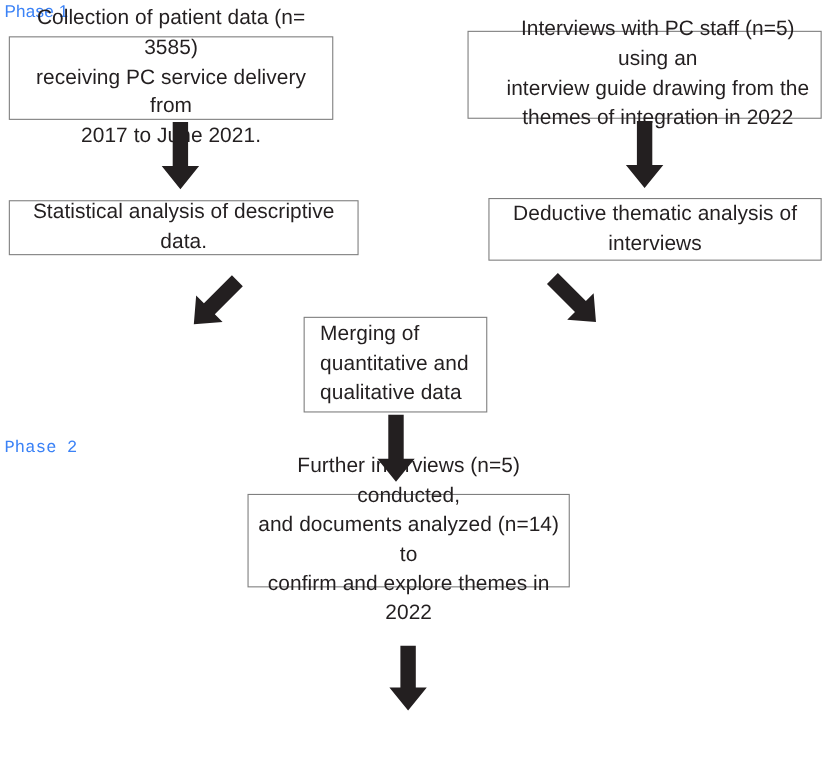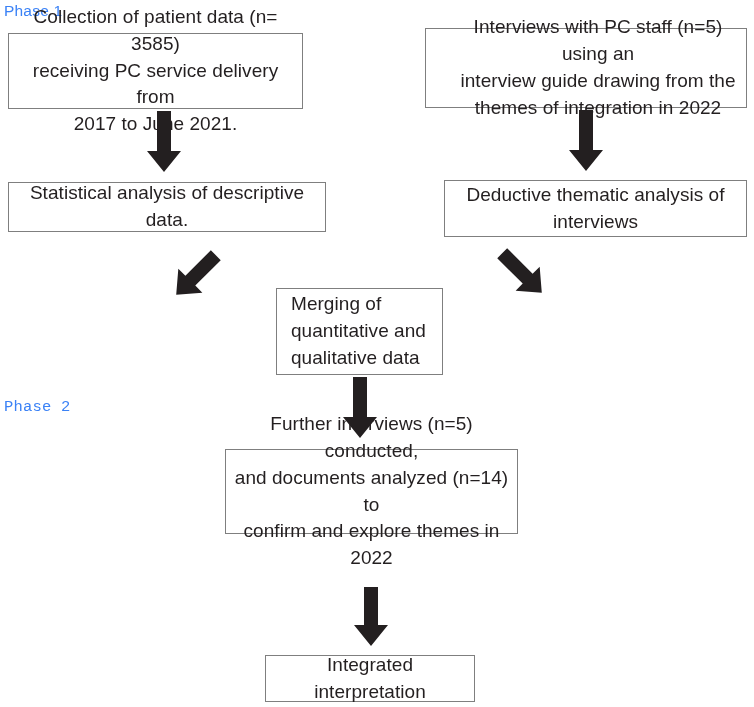--- a/index.html
+++ b/index.html
@@ -95,23 +95,20 @@
     <span class="node-text">Deductive thematic analysis of
 interviews</span>
   </div>
 
   <div class="node" style="left:225px; top:449px; width:293px; height:85px;">
     <span class="node-text">Further interviews (n=5) conducted,
 and documents analyzed (n=14) to
 confirm and explore themes in 2022</span>
   </div>
 
-  <div class="node" style="left:265px; top:655px; width:210px; height:47px;">
-    <span class="node-text">Integrated interpretation</span>
-  </div>
 
   <div class="arrow" style="left:146px; top:111px; width:36px; height:62px;">
     <svg width="36" height="62" viewBox="0 0 36 62">
       <polygon points="11,0 25,0 25,40 35,40 18,61 1,40 11,40" fill="#231f20"></polygon>
     </svg>
   </div>
 
   <div class="arrow" style="left:568px; top:110px; width:36px; height:62px;">
     <svg width="36" height="62" viewBox="0 0 36 62">
       <polygon points="11,0 25,0 25,40 35,40 18,61 1,40 11,40" fill="#231f20"></polygon>

